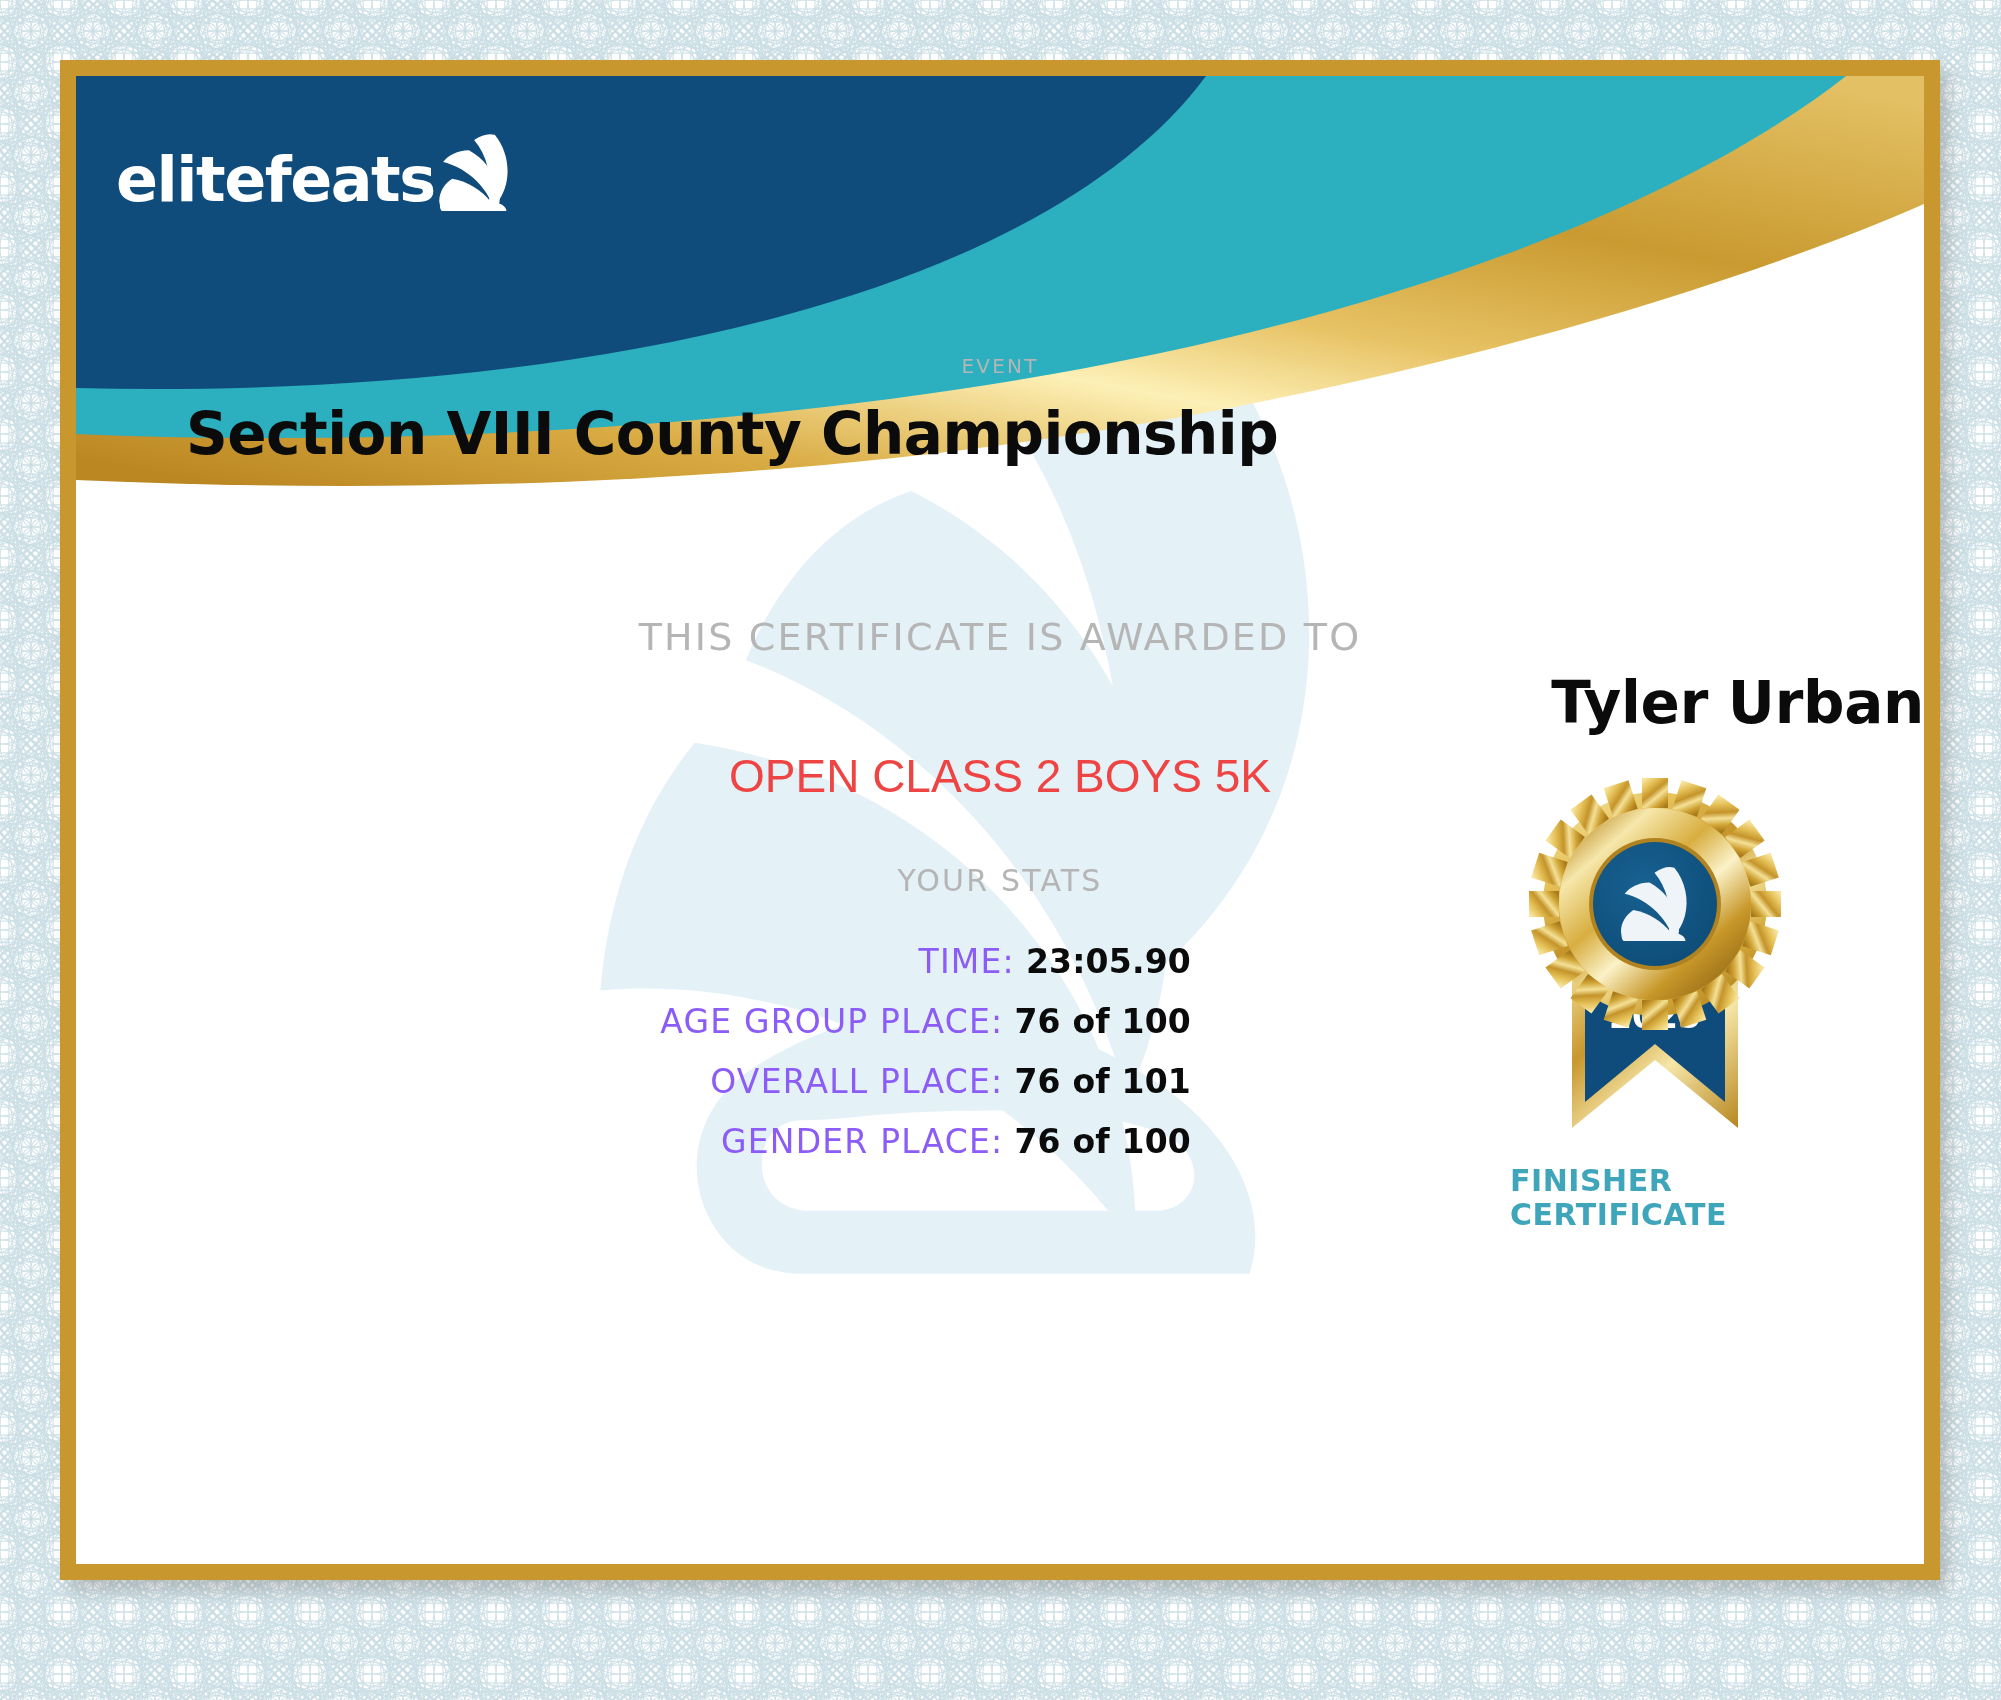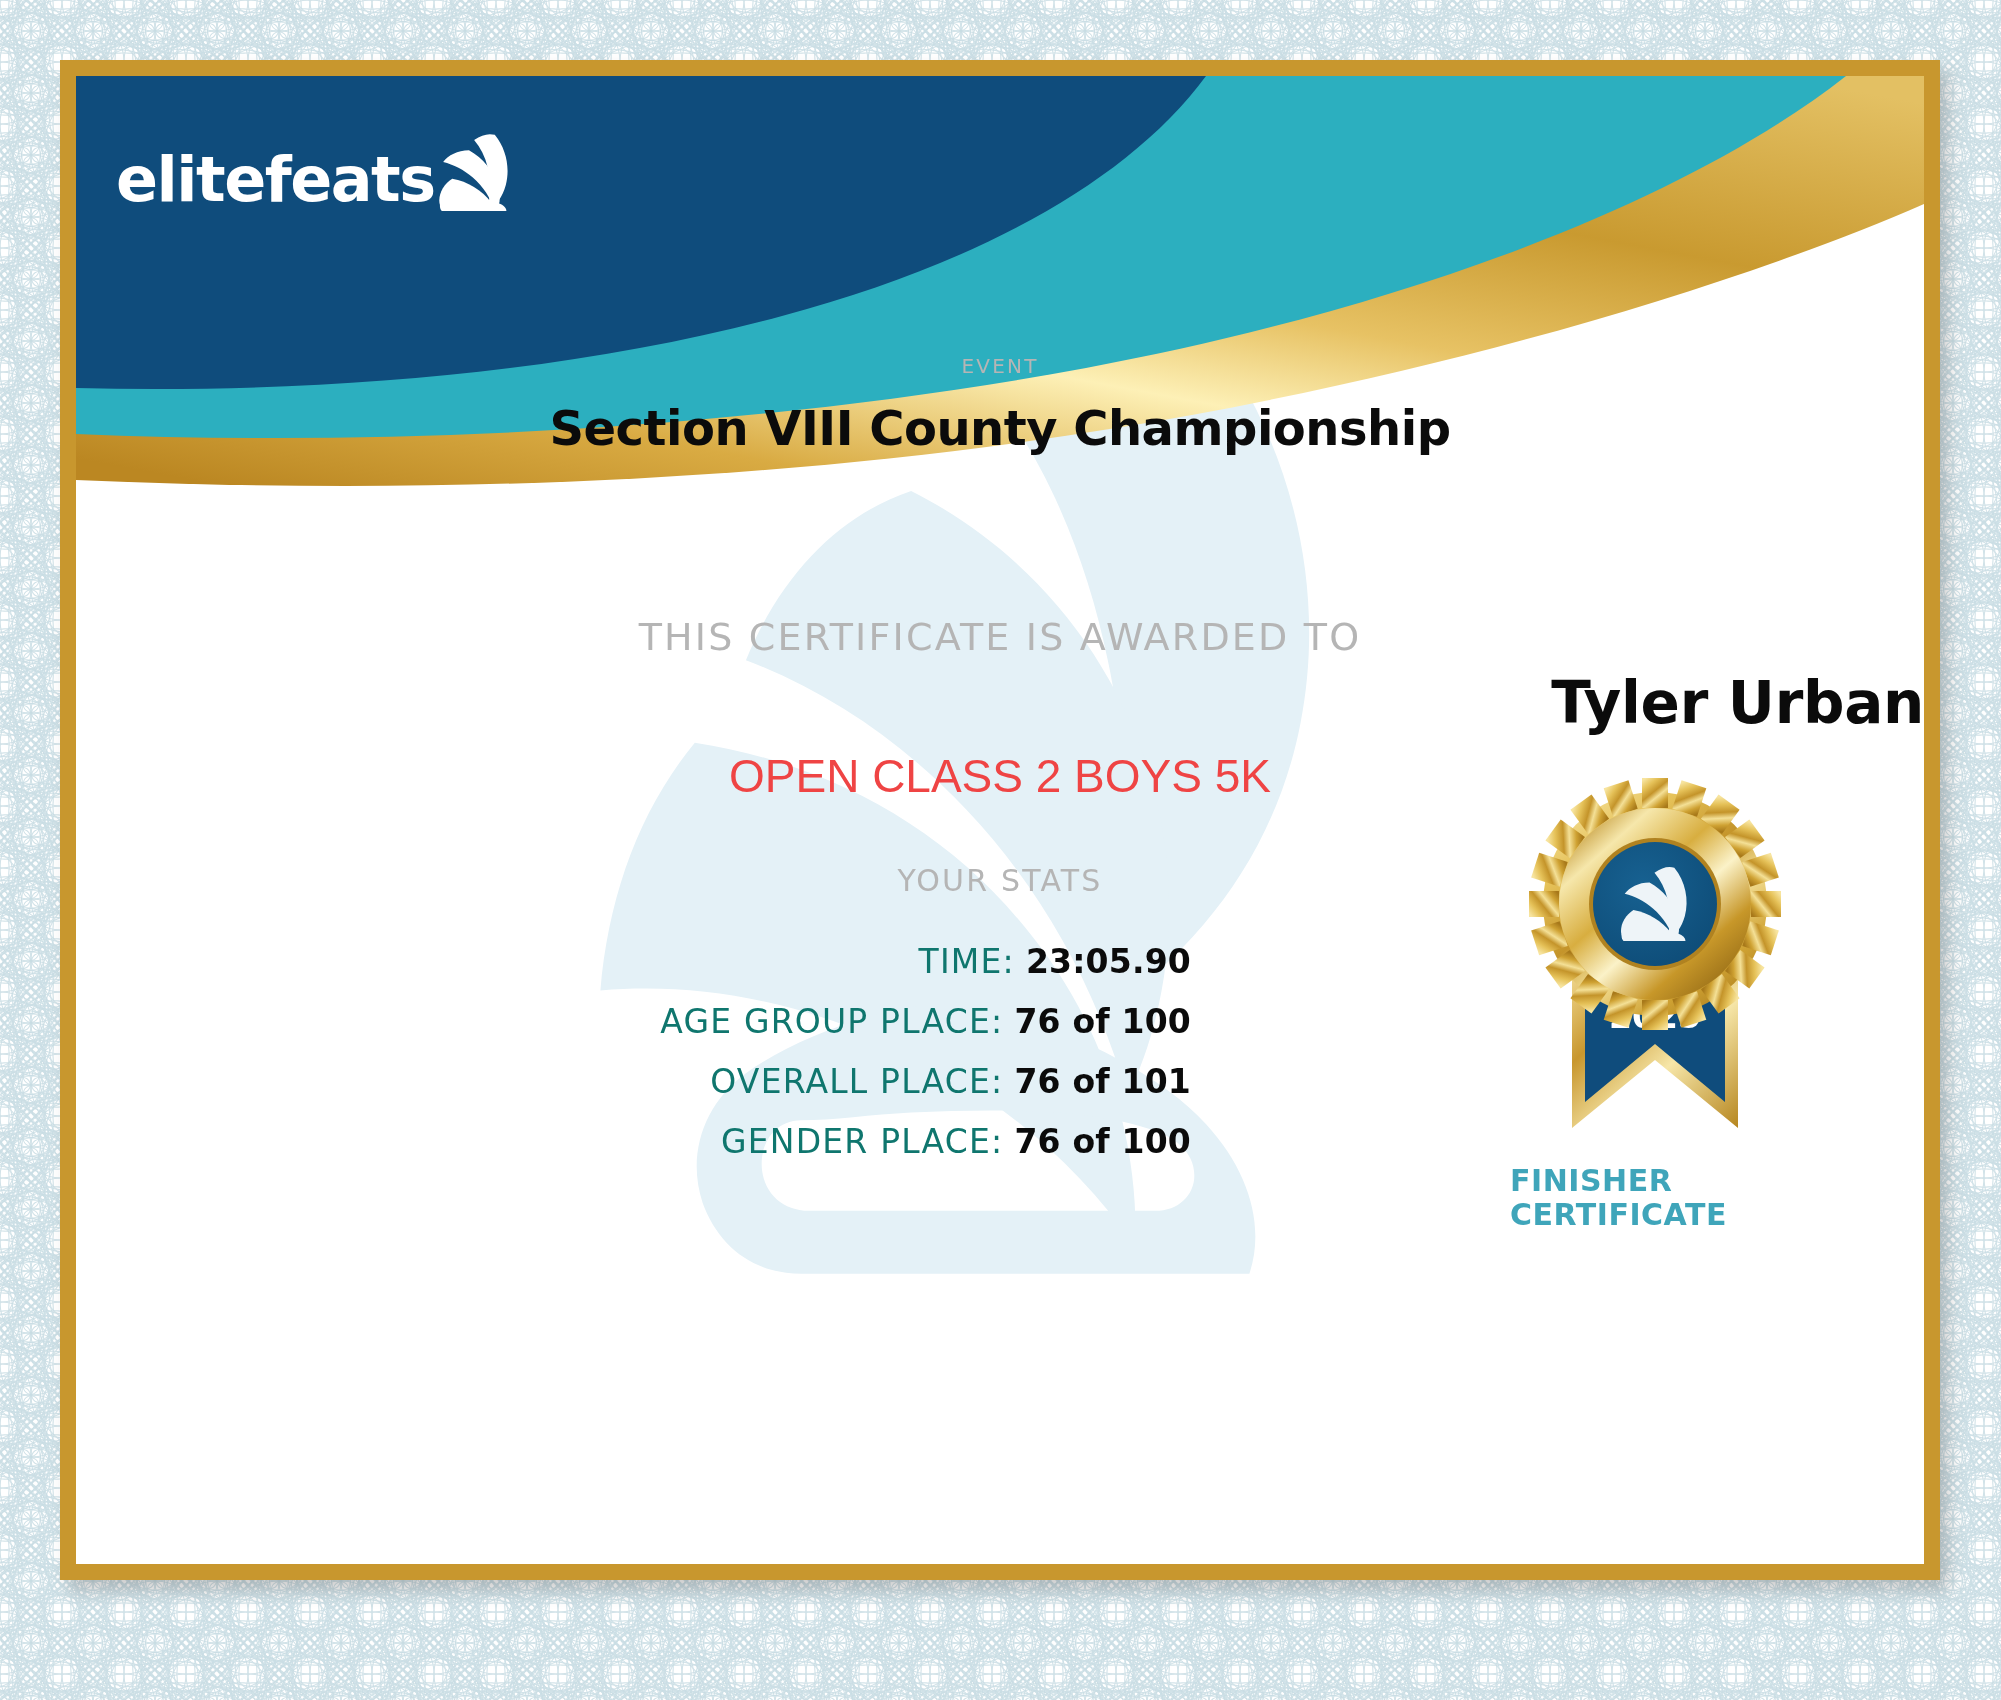--- a/index.html
+++ b/index.html
@@ -121,24 +121,23 @@
     left: 0; right: 0;
     top: 278px;
     text-align: center;
     font-size: 20px;
   }
 
   #event-title {
     position: absolute;
     left: 0; right: 0;
     top: 325px;
-    text-align: center;
     font-family: "DejaVu Sans", sans-serif;
     font-weight: 700;
-    font-size: 48px;
+    font-size: 58px;
     letter-spacing: -0.5px;
     color: #0b0b0b;
     line-height: 1.15;
     padding: 0 110px;
     box-sizing: border-box;
   }
 
   #awarded-label {
     position: absolute;
     left: 0; right: 0;
@@ -186,21 +185,21 @@
   }
   .stat-row {
     display: flex;
     justify-content: flex-end;
     align-items: baseline;
     padding-right: 733px;
     margin-bottom: 21px;
     white-space: nowrap;
   }
   .stat-key {
-    color: #0f766e;
+    color: #8b5cf6;
     font-family: "DejaVu Sans", sans-serif;
     font-size: 33px;
     letter-spacing: 1.2px;
   }
   .stat-value {
     color: #0b0b0b;
     font-family: "DejaVu Sans", sans-serif;
     font-weight: 700;
     font-size: 33px;
     letter-spacing: 0.2px;

